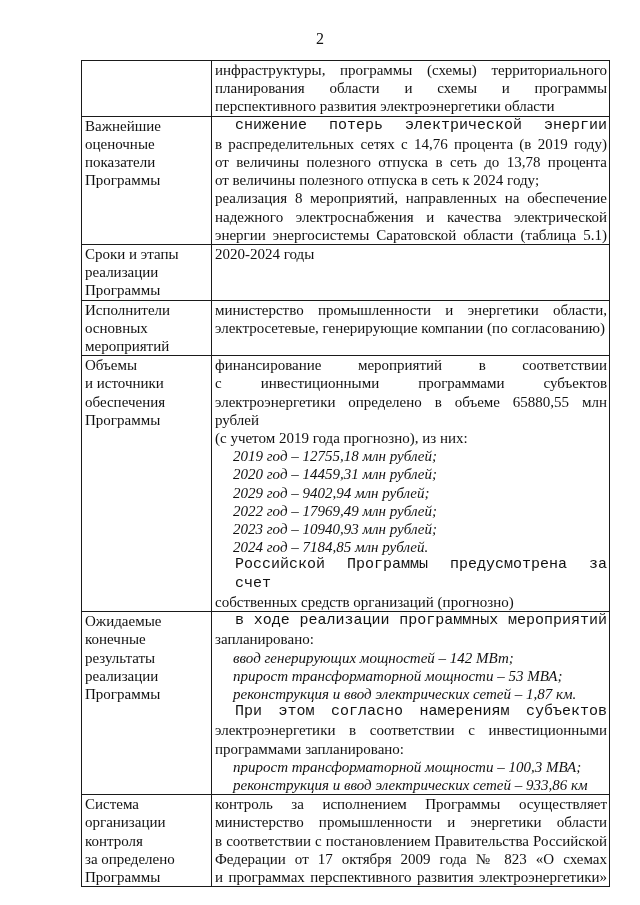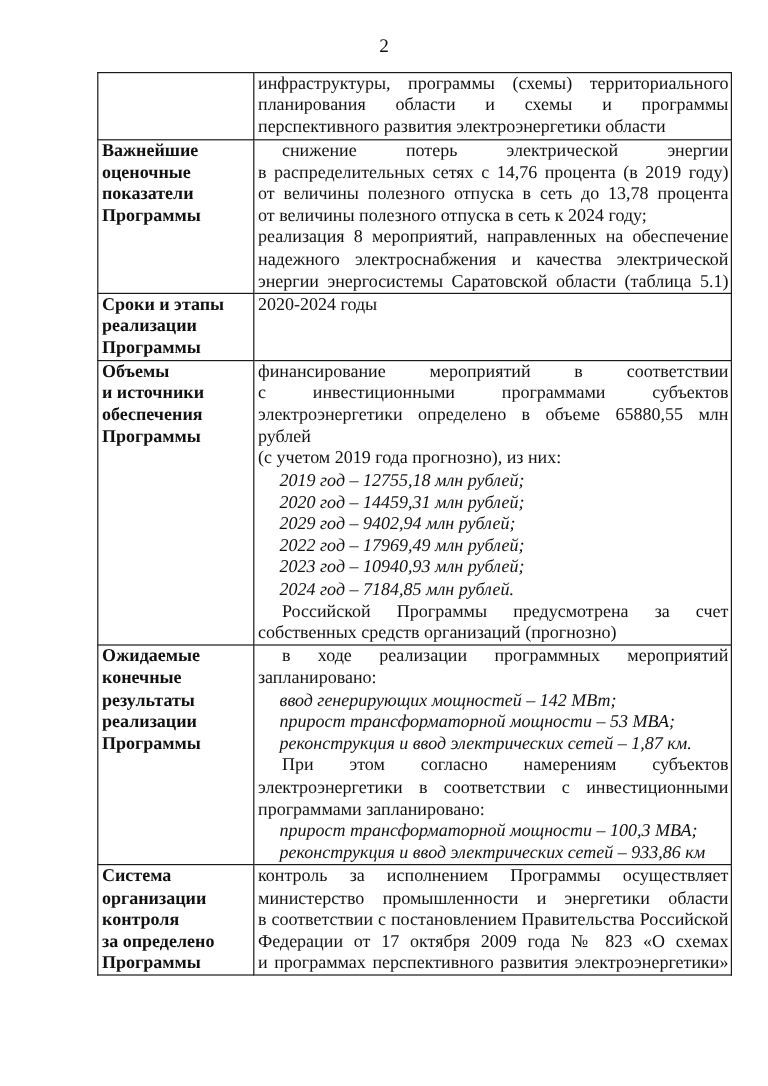--- a/index.html
+++ b/index.html
@@ -18,28 +18,28 @@
   }
   table.passport td {
     border: 1.3px solid #1a1a1a;
     vertical-align: top;
     padding: 0 2px 0 3px;
     font-size: 15px;
     line-height: 18.2px;
   }
   td.label-cell {
     width: 124px;
-    font-weight: bold;
+    font-weight: normal;
     padding-left: 2px;
   }
   td.value-cell { text-align: justify; }
   .line { display: block; text-align: justify; text-align-last: justify; }
   .line.last { text-align-last: left; }
   .line.indent { padding-left: 18px; font-style: italic; }
-  .line.indent-big { padding-left: 20px; }
+  .line.indent-big { padding-left: 20px; font-family: Liberation Mono, monospace; }
   .lbl-line { display: block; }
 </style>
 </head>
 <body>
 
 <div class="page-number">2</div>
 
 <table class="passport">
   <tbody id="table-body">
       <tr>
@@ -68,20 +68,31 @@
         </td>
       </tr>
       <tr>
         <td class="label-cell">
           <span class="lbl-line">Сроки и этапы</span>
           <span class="lbl-line">реализации</span>
           <span class="lbl-line">Программы</span>
         </td>
         <td class="value-cell">
           <span class="line last">2020-2024 годы</span>
+        </td>
+      </tr>
+      <tr>
+        <td class="label-cell">
+          <span class="lbl-line">Исполнители</span>
+          <span class="lbl-line">основных</span>
+          <span class="lbl-line">мероприятий</span>
+        </td>
+        <td class="value-cell">
+          <span class="line">министерство промышленности и энергетики области,</span>
+          <span class="line last">электросетевые, генерирующие компании (по согласованию)</span>
         </td>
       </tr>
       <tr>
         <td class="label-cell">
           <span class="lbl-line">Объемы</span>
           <span class="lbl-line">и источники</span>
           <span class="lbl-line">обеспечения</span>
           <span class="lbl-line">Программы</span>
         </td>
         <td class="value-cell">

